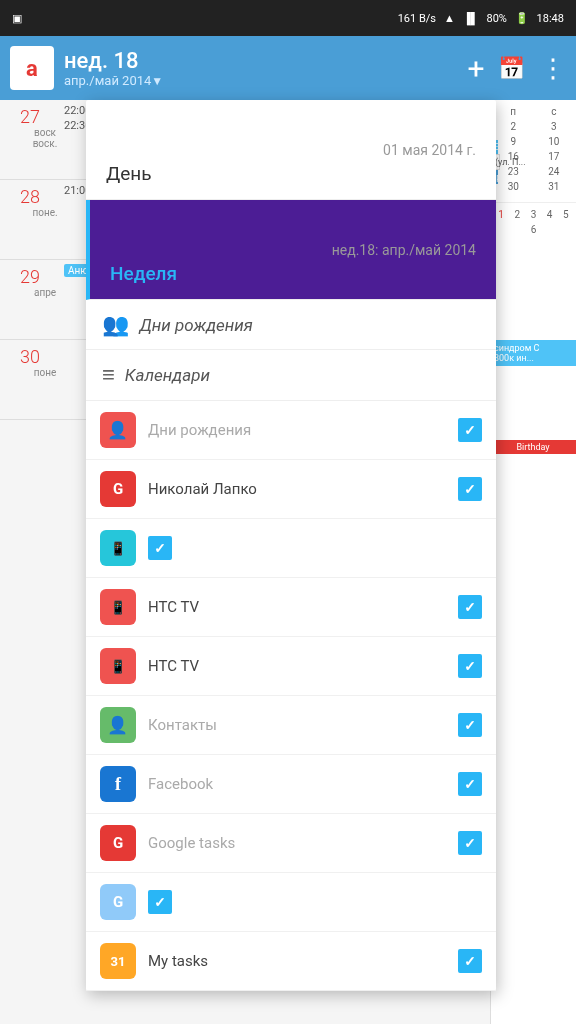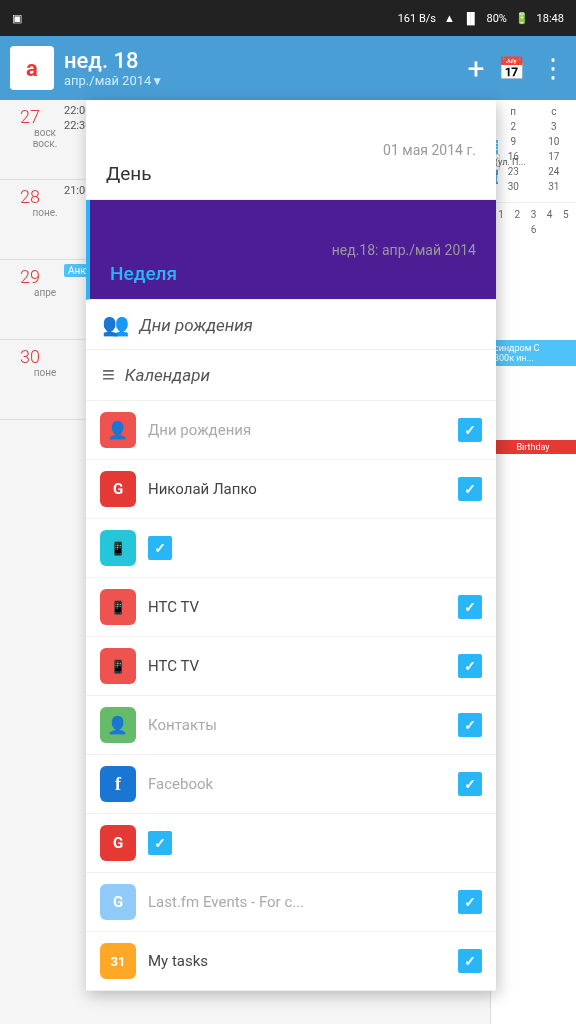--- a/index.html
+++ b/index.html
@@ -474,26 +474,26 @@
   </div>
 
   <div class="cal-list-item">
     <div class="cal-list-icon" style="background:#1976d2;font-size:18px;font-family:serif;">f</div>
     <span class="cal-list-label greyed">Facebook</span>
     <div class="checkbox checked"></div>
   </div>
 
   <div class="cal-list-item">
     <div class="cal-list-icon" style="background:#e53935;font-size:15px;">G</div>
+    <span class="cal-list-label greyed">Google tasks</span>
     <div class="checkbox checked"></div>
   </div>
 
   <div class="cal-list-item">
     <div class="cal-list-icon" style="background:#90caf9;font-size:15px;">G</div>
-    <span class="cal-list-label greyed">Last.fm Events - For c...</span>
     <div class="checkbox checked"></div>
   </div>
 
   <div class="cal-list-item">
     <div class="cal-list-icon" style="background:#ffa726;font-size:13px;font-weight:bold;">31</div>
     <span class="cal-list-label">My tasks</span>
     <div class="checkbox checked"></div>
   </div>
 </div>
 

